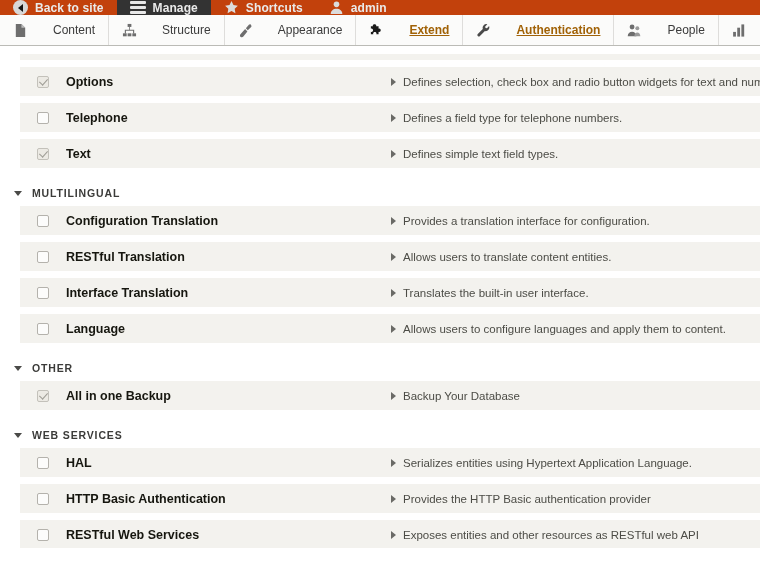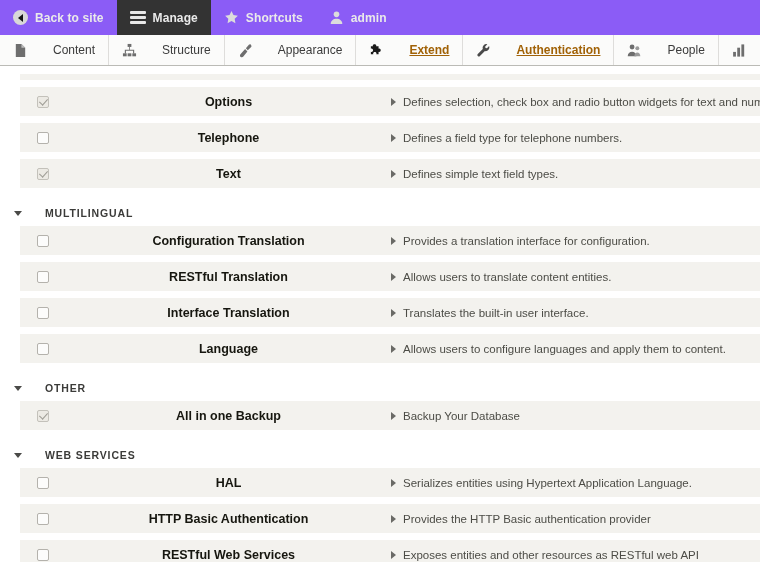--- a/index.html
+++ b/index.html
@@ -6,22 +6,22 @@
   html, body {
     width: 760px; height: 562px;
     overflow: hidden;
     background: #ffffff;
     font-family: "Liberation Sans", "DejaVu Sans", sans-serif;
     -webkit-font-smoothing: antialiased;
   }
 
   
   .admin-bar {
-    height: 35px;
-    background: #8b5cf6;
+    height: 15px;
+    background: #c2410c;
     display: flex;
     align-items: stretch;
     color: #fff;
   }
   .admin-item {
     display: flex;
     align-items: center;
     gap: 7px;
     padding: 0 13px;
     font-size: 12px;
@@ -93,21 +93,21 @@
   }
   .section-header {
     font-size: 10.5px;
     font-weight: bold;
     letter-spacing: .85px;
     color: #3b3b39;
     text-transform: uppercase;
     padding: 12px 0 7px 14px;
     display: flex;
     align-items: center;
-    gap: 23px;
+    gap: 10px;
     cursor: pointer;
   }
   .tri-down {
     width: 0; height: 0;
     border-left: 4px solid transparent;
     border-right: 4px solid transparent;
     border-top: 5px solid #4a4a48;
     display: inline-block;
   }
   .tri-right {
@@ -119,21 +119,20 @@
     flex: 0 0 auto;
   }
 
   .row {
     display: flex;
     align-items: center;
     background: #f3f2ee;
     height: 29px;
     margin: 0 0 7px 20px;
     padding-left: 0;
-    text-align: center;
   }
   .row .cb-cell {
     width: 46px;
     display: flex;
     justify-content: center;
     align-items: center;
     flex: 0 0 46px;
   }
   .cb {
     width: 12px; height: 12px;

